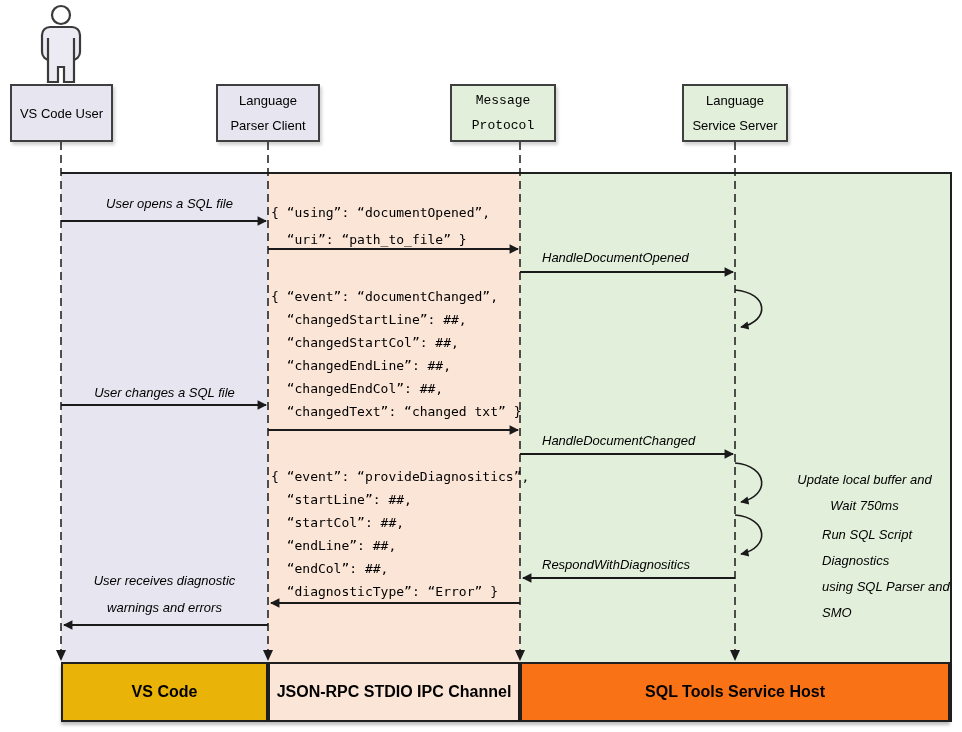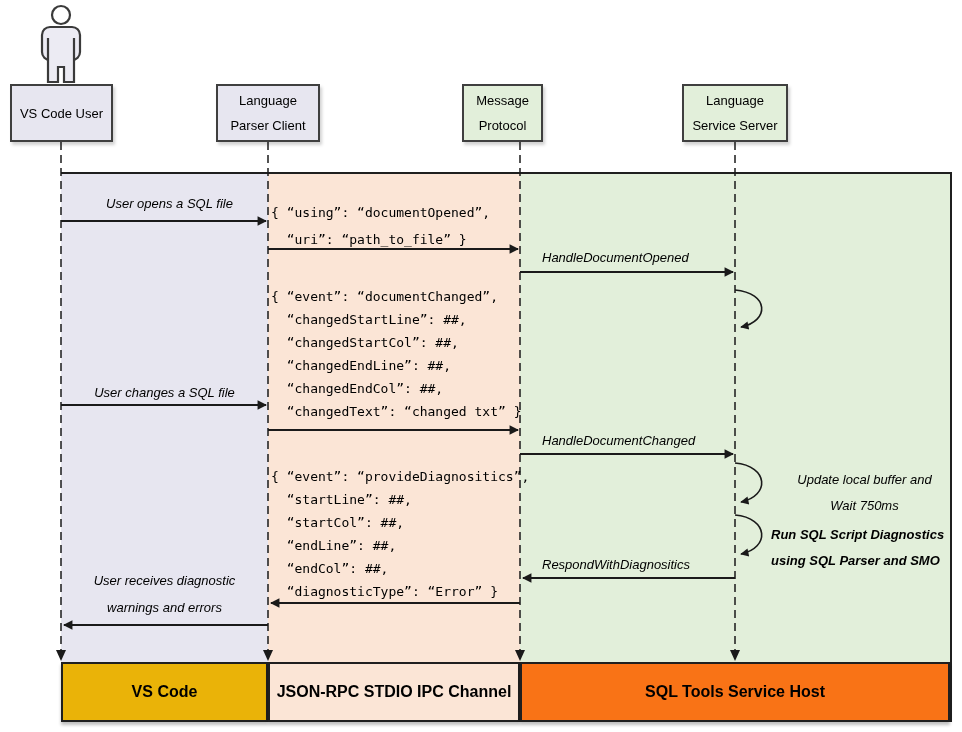--- a/index.html
+++ b/index.html
@@ -67,21 +67,21 @@
     <line x1="38" y1="34" x2="38" y2="50" stroke="#3a3a3a" stroke-width="2.2"></line>
   </svg>
 
   <div class="actor lav" style="left:10px;width:103px;">
     <span>VS Code User</span>
   </div>
   <div class="actor lav" style="left:216px;width:104px;">
     <span>Language</span>
     <span>Parser Client</span>
   </div>
-  <div class="actor grn" style="left:462px;width:81px;">
+  <div class="actor grn" style="left:450px;width:106px;font-family:Liberation Mono, monospace;">
     <span>Message</span>
     <span>Protocol</span>
   </div>
   <div class="actor grn" style="left:682px;width:106px;">
     <span>Language</span>
     <span>Service Server</span>
   </div>
 
   <svg class="overlay" width="962" height="732">
     <defs>
@@ -123,21 +123,21 @@
   </div>
 
   <div class="lbl" style="left:542px;top:249px;">HandleDocumentOpened</div>
   <div class="lbl" style="left:542px;top:432px;">HandleDocumentChanged</div>
   <div class="lbl" style="left:542px;top:556px;">RespondWithDiagnositics</div>
 
   <div class="lbl two ctr" style="left:772px;width:185px;top:467px;line-height:26px;">
     <div>Update local buffer and</div>
     <div>Wait 750ms</div>
   </div>
-  <div class="lbl two" style="left:771px;top:522px;line-height:26px;font-weight:bold;">
+  <div class="lbl two" style="left:822px;top:522px;line-height:26px;">
     <div>Run SQL Script Diagnostics</div>
     <div>using SQL Parser and SMO</div>
   </div>
 
   <div class="mono lh27" style="left:271px;top:199px;">{ “using”: “documentOpened”,
   “uri”: “path_to_file” }</div>
   <div class="mono lh23" style="left:271px;top:285px;">{ “event”: “documentChanged”,
   “changedStartLine”: ##,
   “changedStartCol”: ##,
   “changedEndLine”: ##,

